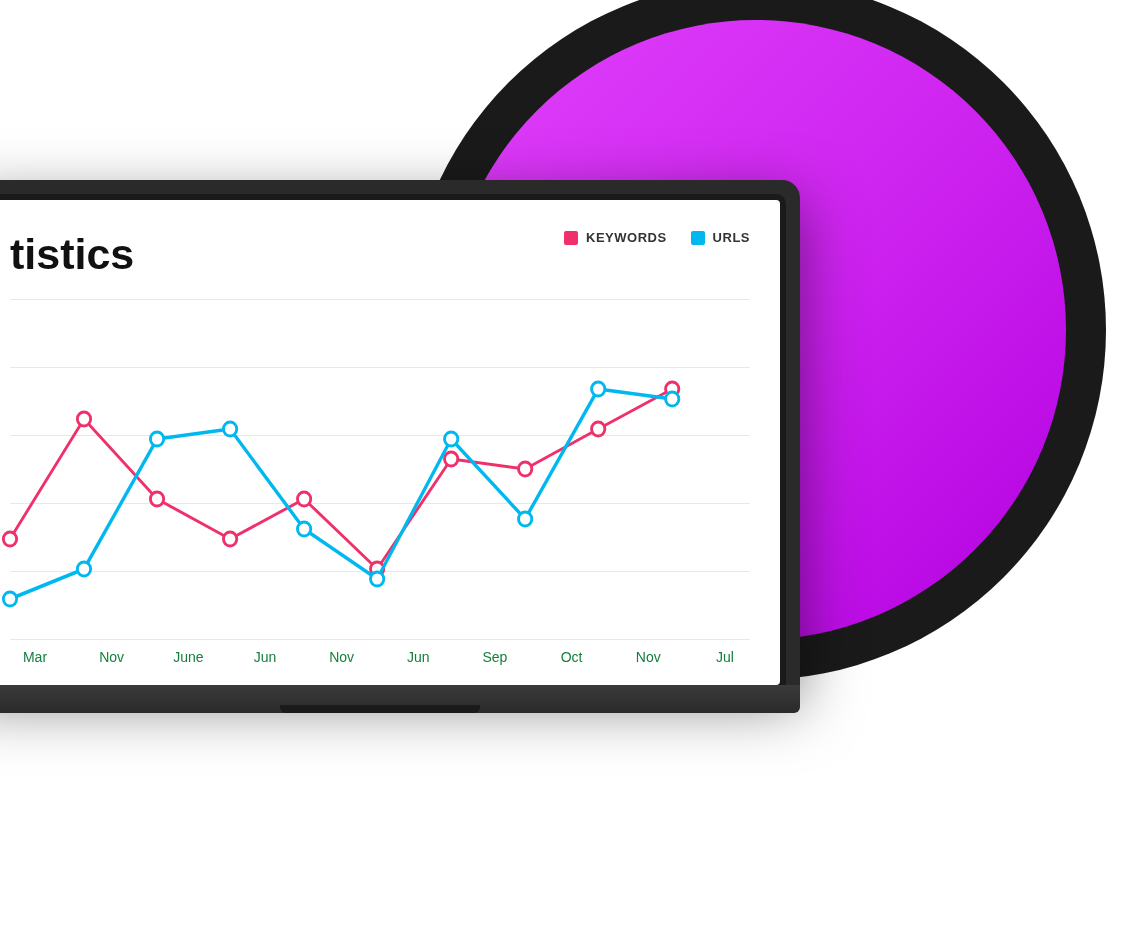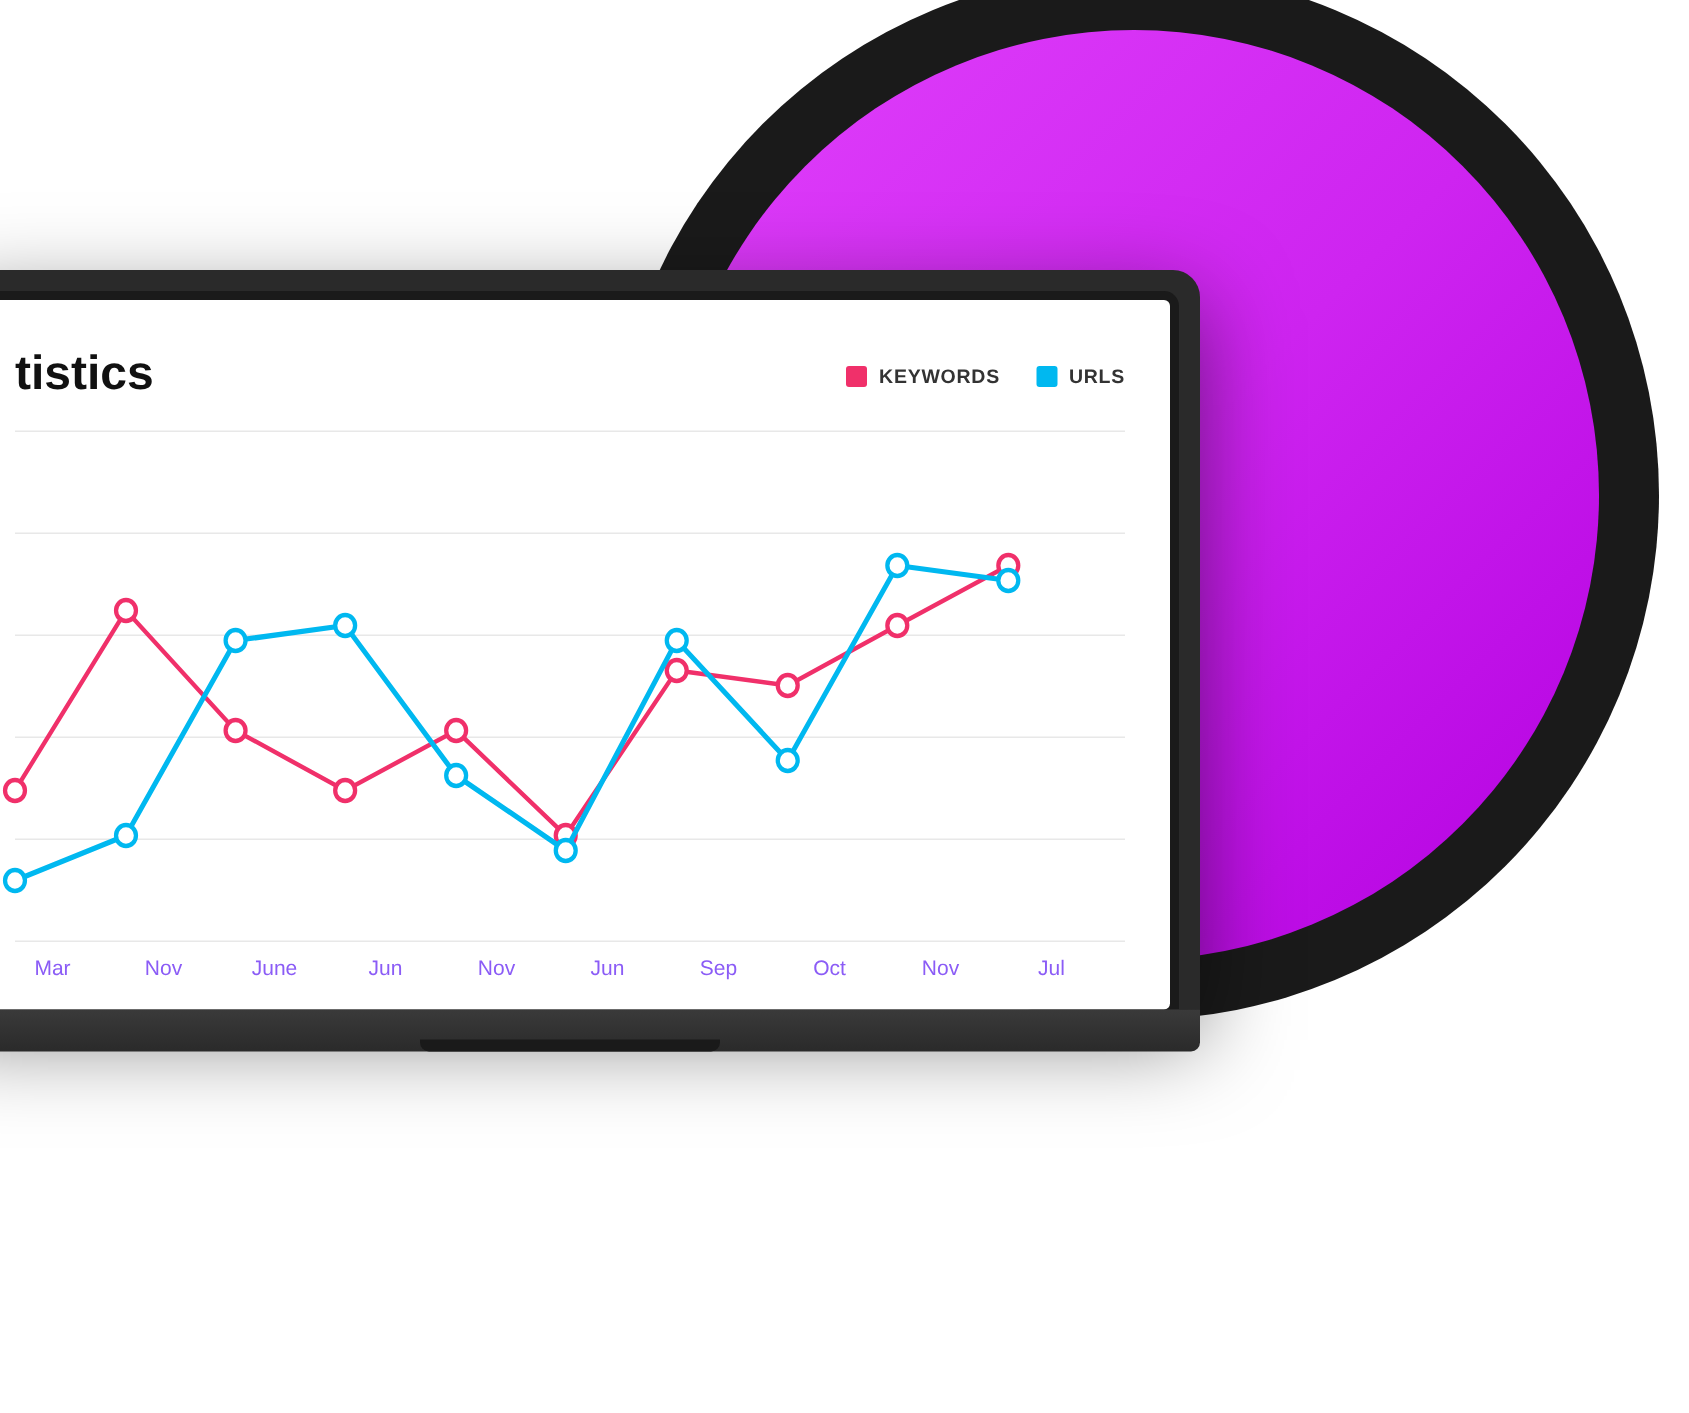--- a/index.html
+++ b/index.html
@@ -66,21 +66,21 @@
     .screen {
       background: #fff;
       border-radius: 4px;
       padding: 30px 30px 20px 30px;
       overflow: hidden;
       position: relative;
     }
 
     
     .chart-title {
-      font-size: 32px;
+      font-size: 43px;
       font-weight: 700;
       color: #111;
       margin-bottom: 20px;
     }
 
     .legend {
       position: absolute;
       top: 30px;
       right: 30px;
       display: flex;
@@ -89,21 +89,20 @@
     }
 
     .legend-item {
       display: flex;
       align-items: center;
       gap: 8px;
       font-size: 13px;
       font-weight: 700;
       color: #333;
       letter-spacing: 0.5px;
-      margin-top: 13px;
     }
 
     .legend-dot-keywords {
       width: 14px;
       height: 14px;
       background: #f0306a;
       border-radius: 2px;
     }
 
     .legend-dot-urls {
@@ -115,25 +114,25 @@
 
     .chart-area {
       width: 100%;
       height: 340px;
       position: relative;
     }
 
     
     .x-axis {
       display: flex;
+      justify-content: space-between;
       padding: 10px 0 0 0;
       font-size: 14px;
-      color: #8b5cf6;
+      color: #15803d;
       font-weight: 400;
-      gap: 24px;
     }
 
     .x-label {
       text-align: center;
       min-width: 50px;
     }
 
     
     .laptop-base {
       width: 840px;

